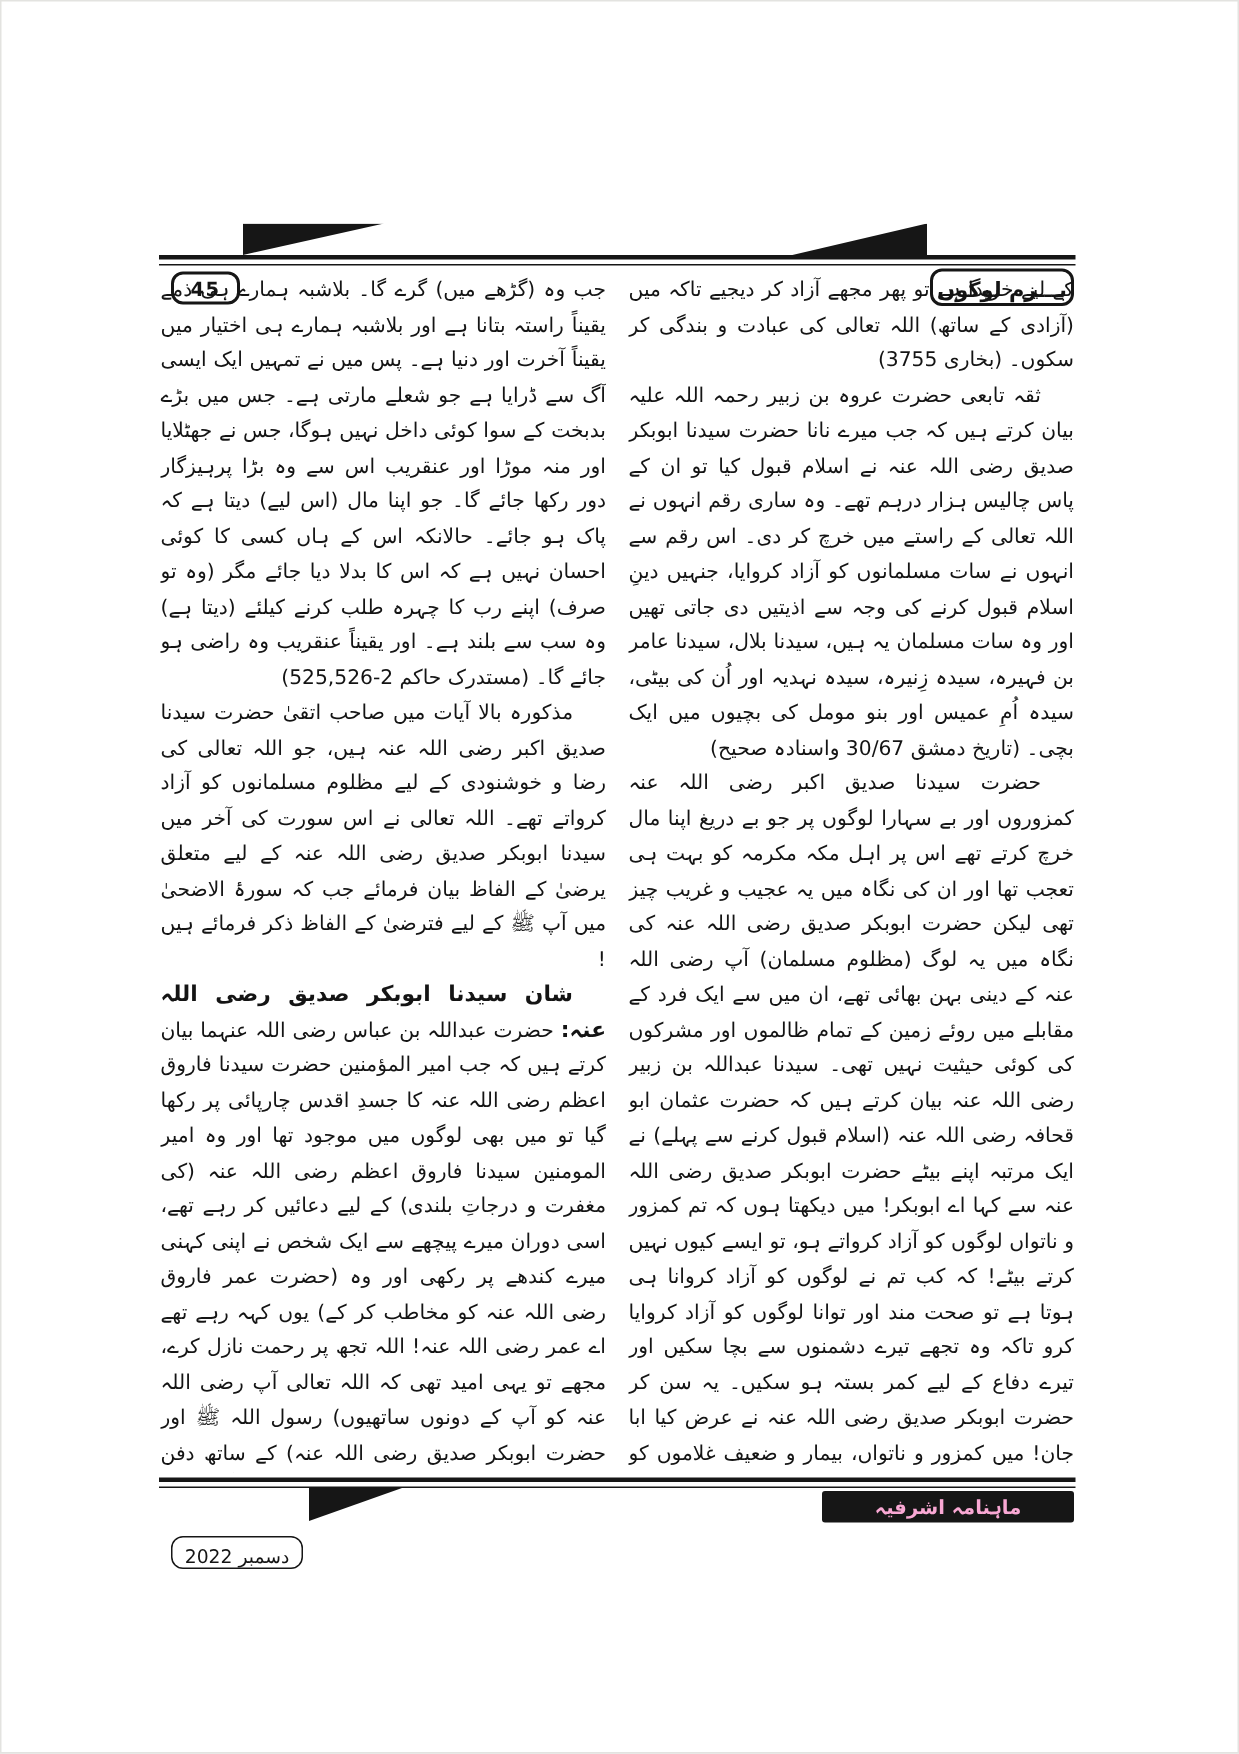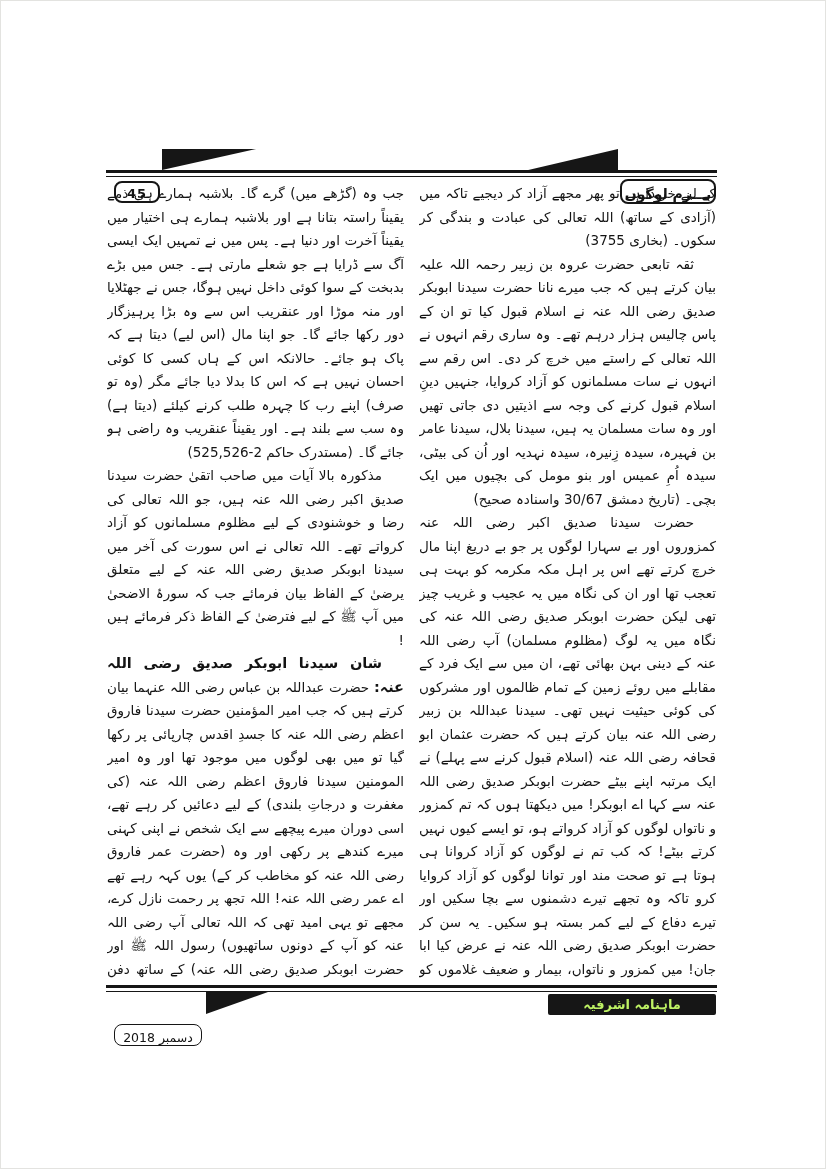--- a/index.html
+++ b/index.html
@@ -28,21 +28,21 @@
   }
   .pagenum-box{left:114px;top:149px;width:46px;height:22px;font-size:13px;letter-spacing:1px;direction:ltr;}
   .title-box{left:620px;top:147px;width:96px;height:25px;font-size:14px;}
   .pennant{position:absolute;background:#161616;}
   .pennant-hl{left:162px;top:149px;width:94px;height:21px;clip-path:polygon(0 0,100% 0,0 100%);}
   .pennant-hr{left:524px;top:149px;width:94px;height:22px;clip-path:polygon(100% 0,100% 100%,0 100%);}
   .pennant-fl{left:206px;top:992px;width:62px;height:22px;clip-path:polygon(0 0,100% 0,0 100%);}
   .date-box{left:114px;top:992px;width:88px;height:22px;font-size:12.5px;font-weight:normal;border-width:1.5px;}
   .mag-box{
     position:absolute;left:548px;top:994px;width:168px;height:21px;
-    background:#161616;color:#bef264;display:flex;align-items:center;justify-content:center;
+    background:#161616;color:#f9a8d4;display:flex;align-items:center;justify-content:center;
     font-size:13px;font-weight:bold;border-radius:2px;
   }
   
   .col{
     position:absolute;top:182px;width:297px;height:800px;
     overflow:hidden;text-align:justify;
     font-size:13.5px;line-height:23.5px;
   }
   .col-right{right:110px;}
   .col-left{right:422px;} 
@@ -74,20 +74,20 @@
   </div>
 
   <div class="col col-left">
     <p><span>جب وہ (گڑھے میں) گرے گا۔ بلاشبہ ہمارے ہی ذمے یقیناً راستہ بتانا ہے اور بلاشبہ ہمارے ہی اختیار میں یقیناً آخرت اور دنیا ہے۔ پس میں نے تمہیں ایک ایسی آگ سے ڈرایا ہے جو شعلے مارتی ہے۔ جس میں بڑے بدبخت کے سوا کوئی داخل نہیں ہوگا، جس نے جھٹلایا اور منہ موڑا اور عنقریب اس سے وہ بڑا پرہیزگار دور رکھا جائے گا۔ جو اپنا مال (اس لیے) دیتا ہے کہ پاک ہو جائے۔ حالانکہ اس کے ہاں کسی کا کوئی احسان نہیں ہے کہ اس کا بدلا دیا جائے مگر (وہ تو صرف) اپنے رب کا چہرہ طلب کرنے کیلئے (دیتا ہے) وہ سب سے بلند ہے۔ اور یقیناً عنقریب وہ راضی ہو جائے گا۔ (مستدرک حاکم 2-525,526)</span></p>
     <p class="ind"><span>مذکورہ بالا آیات میں صاحب اتقیٰ حضرت سیدنا صدیق اکبر رضی اللہ عنہ ہیں، جو اللہ تعالی کی رضا و خوشنودی کے لیے مظلوم مسلمانوں کو آزاد کرواتے تھے۔ اللہ تعالی نے اس سورت کی آخر میں سیدنا ابوبکر صدیق رضی اللہ عنہ کے لیے متعلق یرضیٰ کے الفاظ بیان فرمائے جب کہ سورۂ الاضحیٰ میں آپ ﷺ کے لیے فترضیٰ کے الفاظ ذکر فرمائے ہیں !</span></p>
     <p class="ind"><span class="section-head">شان سیدنا ابوبکر صدیق رضی اللہ عنہ:</span><span> حضرت عبداللہ بن عباس رضی اللہ عنہما بیان کرتے ہیں کہ جب امیر المؤمنین حضرت سیدنا فاروق اعظم رضی اللہ عنہ کا جسدِ اقدس چارپائی پر رکھا گیا تو میں بھی لوگوں میں موجود تھا اور وہ امیر المومنین سیدنا فاروق اعظم رضی اللہ عنہ (کی مغفرت و درجاتِ بلندی) کے لیے دعائیں کر رہے تھے، اسی دوران میرے پیچھے سے ایک شخص نے اپنی کہنی میرے کندھے پر رکھی اور وہ (حضرت عمر فاروق رضی اللہ عنہ کو مخاطب کر کے) یوں کہہ رہے تھے اے عمر رضی اللہ عنہ! اللہ تجھ پر رحمت نازل کرے، مجھے تو یہی امید تھی کہ اللہ تعالی آپ رضی اللہ عنہ کو آپ کے دونوں ساتھیوں) رسول اللہ ﷺ اور حضرت ابوبکر صدیق رضی اللہ عنہ) کے ساتھ دفن کرائے گا۔ کیوں کہ میں اکثر رسول اللہ ﷺ کو یہ فرماتے ہوئے سنا کرتا تھا کہ میں اور ابوبکر و عمر (رضی اللہ عنہما) تھے۔ کبھی فرماتے کہ میں نے اور ابوبکر و عمر (رضی اللہ عنہما) نے یہ کام کیا۔ کبھی فرماتے کہ میں اور ابوبکر و عمر (رضی اللہ عنہما) گئے۔ اس لیے مجھے امید تھی کہ اللہ تعالی آپ کو انہی دونوں بزرگوں) رسول اللہ ﷺ اور حضرت ابوبکر صدیق رضی اللہ عنہ) کے ساتھ رکھے گا، میں نے جو پیچھے مڑ کے دیکھا تو وہ حضرت سیدنا علی المرتضیٰ کرم اللہ وجہہ الکریم تھے۔ (بخاری شریف،3677)٭-٭-٭-</span></p>
   </div>
 
   <div class="rule footer"></div>
   <div class="badge date-box">
-    <span>دسمبر 2018</span>
+    <span>دسمبر 2022</span>
   </div>
   <div class="pennant pennant-fl"></div>
   <div class="mag-box">
     <span>ماہنامہ اشرفیہ</span>
   </div>
 
 </div>
 
 </body></html>

